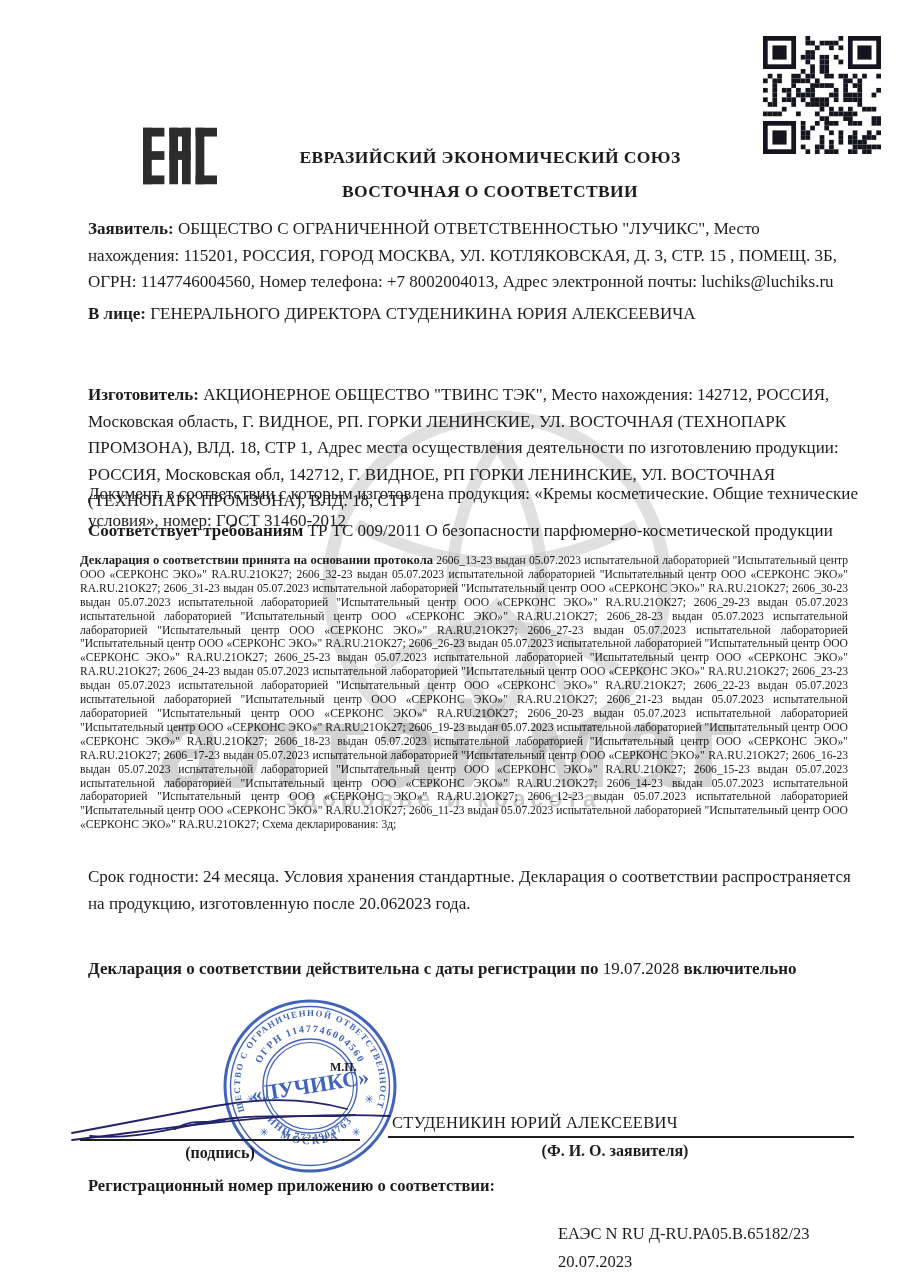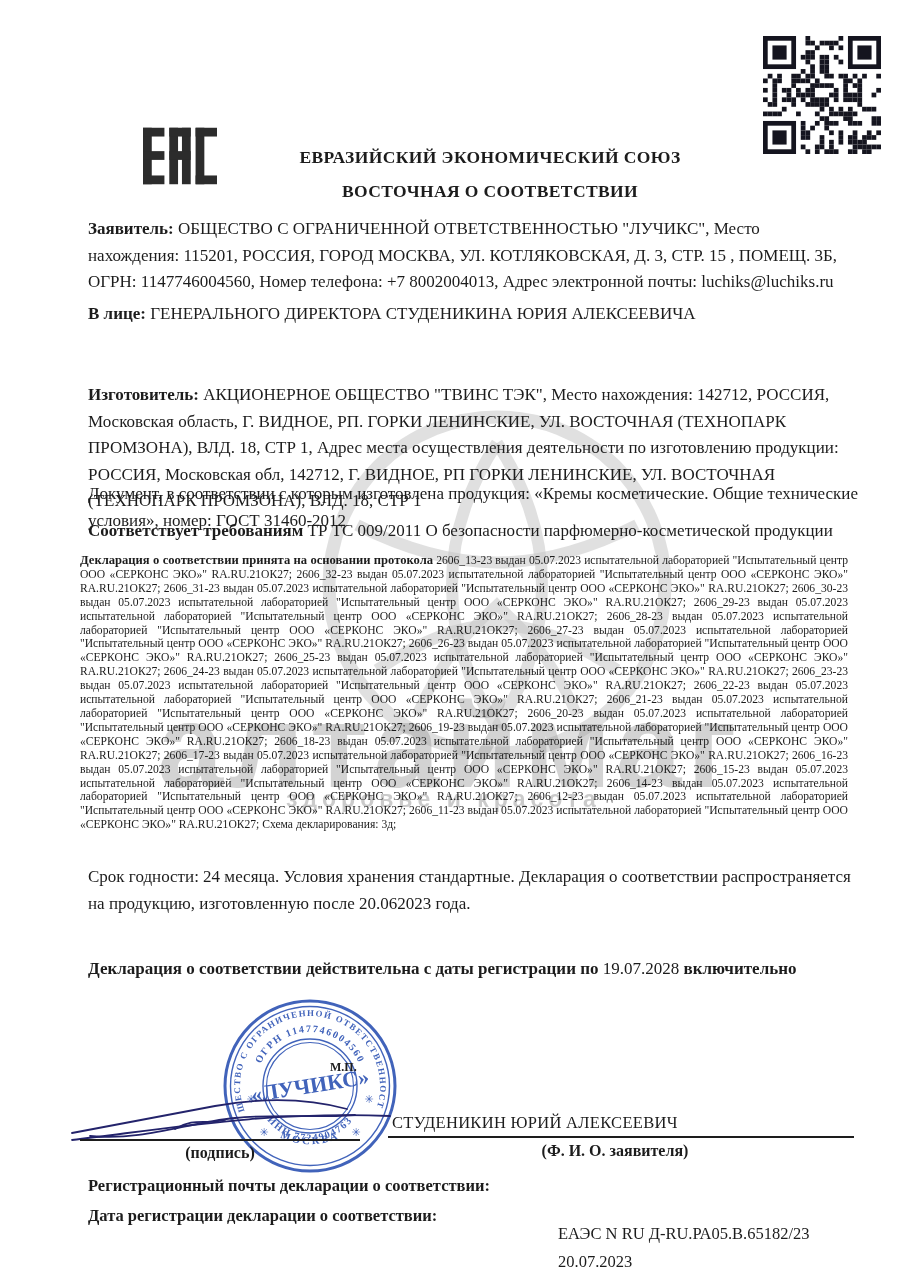--- a/index.html
+++ b/index.html
@@ -340,18 +340,17 @@
 
   <div class="abs blbl" style="left:330px;top:1060px;font-size:12px;">М.П.</div>
 
   <div class="abs rule" style="left:80px;top:1139px;width:280px;"></div>
   <div class="abs caption" style="left:120px;top:1144px;width:200px;text-align:center;">(подпись)</div>
 
   <div class="abs" style="left:392px;top:1113px;font-size:16.5px;letter-spacing:.3px;">СТУДЕНИКИН ЮРИЙ АЛЕКСЕЕВИЧ</div>
   <div class="abs rule" style="left:388px;top:1136px;width:466px;height:1.6px;"></div>
   <div class="abs caption" style="left:465px;top:1142px;width:300px;text-align:center;">(Ф. И. О. заявителя)</div>
 
-  <div class="abs blbl" style="left:88px;top:1176px;font-size:16.5px;">Регистрационный почты декларации о соответствии:</div>
+  <div class="abs blbl" style="left:88px;top:1176px;font-size:16.5px;">Регистрационный номер приложению о соответствии:</div>
   <div class="abs val" style="left:558px;top:1176px;">ЕАЭС N RU Д-RU.РА05.В.65182/23</div>
-  <div class="abs blbl" style="left:88px;top:1206px;font-size:16.5px;">Дата регистрации декларации о соответствии:</div>
   <div class="abs val" style="left:558px;top:1204px;">20.07.2023</div>
 
 </div>
 
 </body></html>

